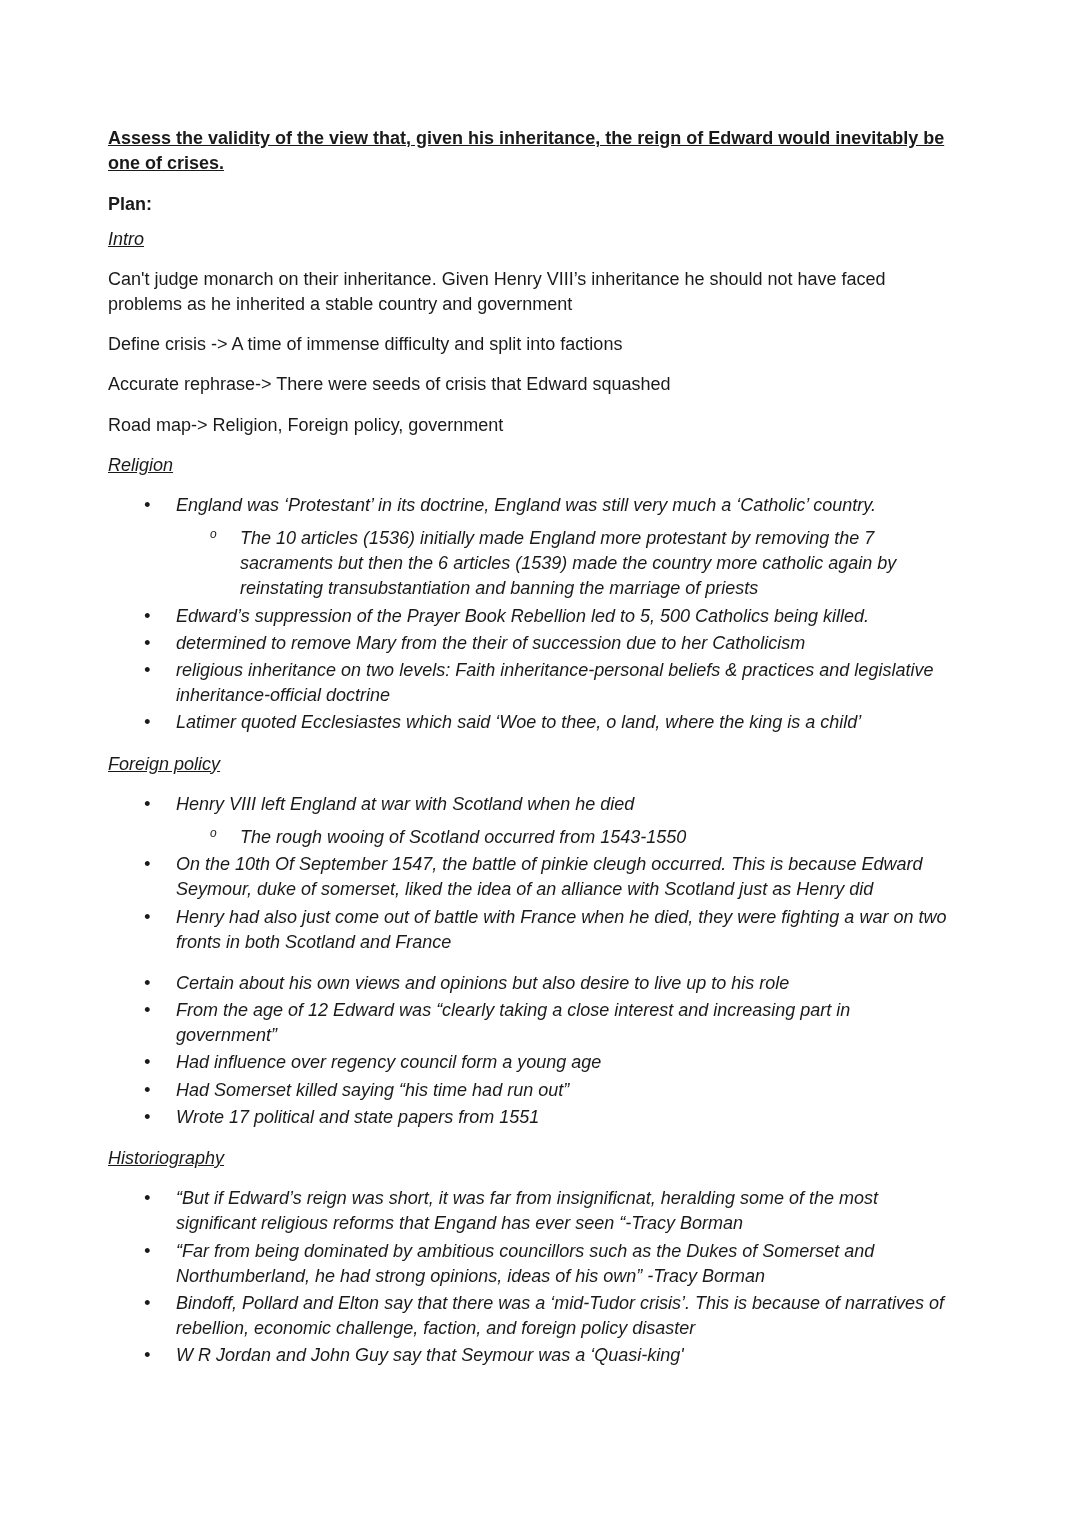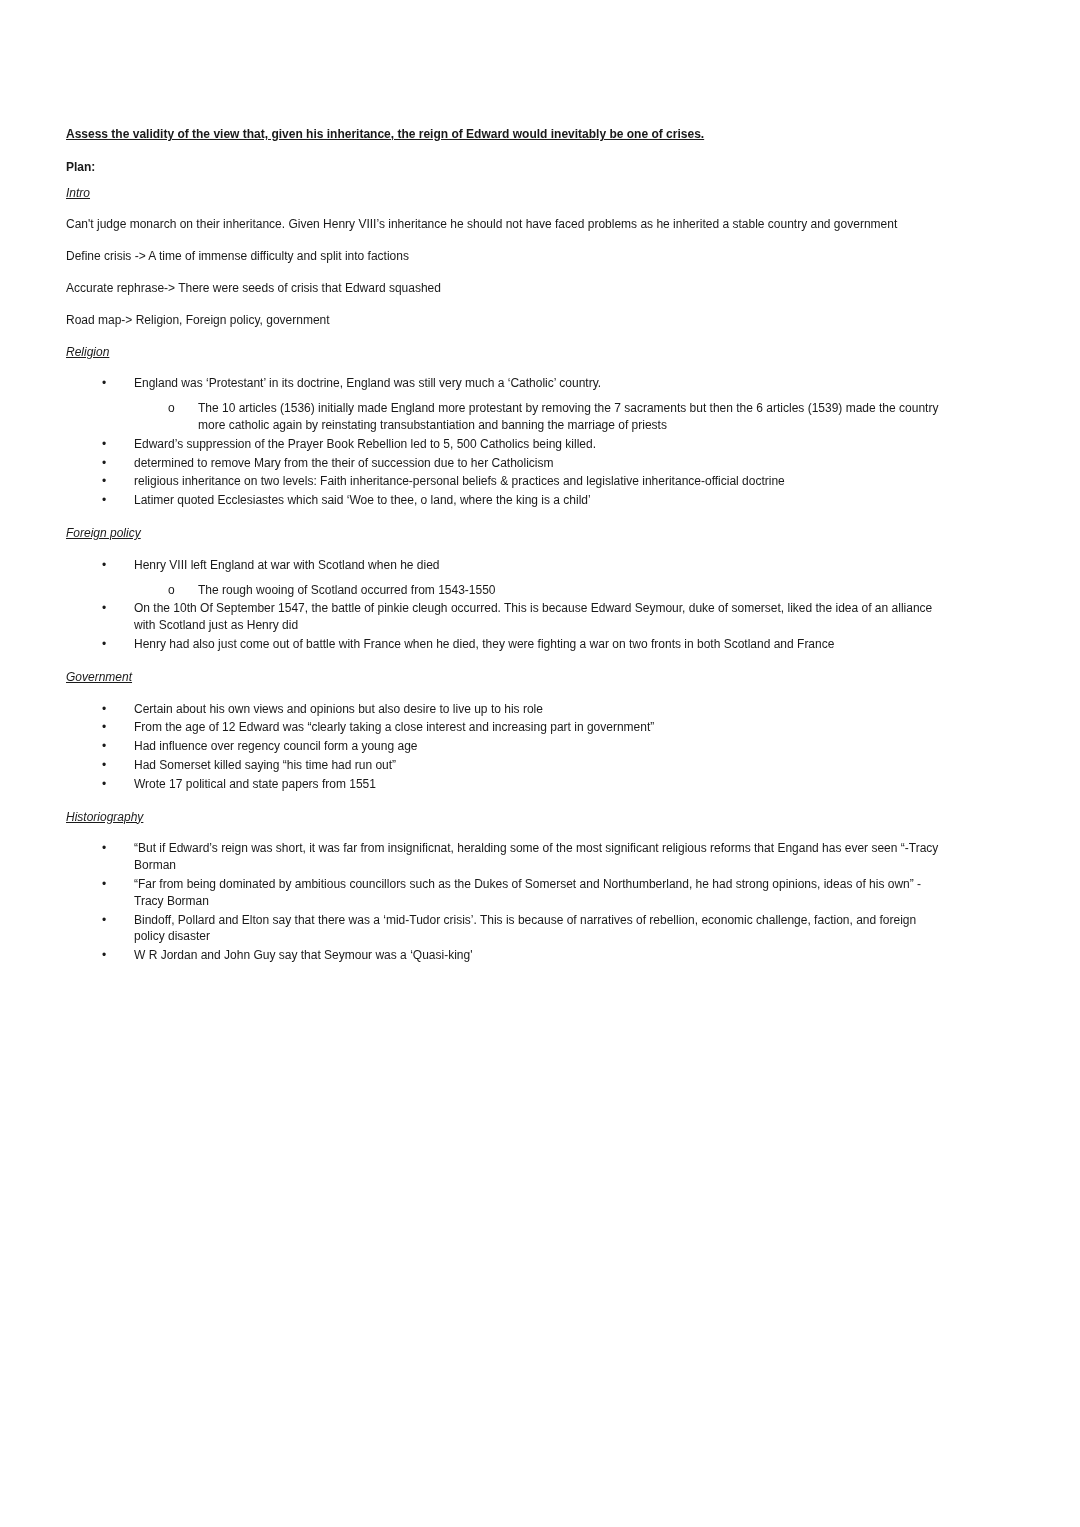--- a/index.html
+++ b/index.html
@@ -6,23 +6,23 @@
     margin: 0;
     padding: 0;
     background: #ffffff;
   }
   .page {
     position: relative;
     width: 1080px;
     height: 1525px;
     box-sizing: border-box;
     background: #ffffff;
-    padding: 126px 130px 0 66px;
+    padding: 126px 130px 0 108px;
     font-family: "Liberation Sans", sans-serif;
-    font-size: 12px;
+    font-size: 18px;
     line-height: 1.4;
     color: #1a1a1a;
     overflow: hidden;
   }
   .doc-title {
     font-weight: 700;
     text-decoration: underline;
     margin: 0 0 16px 0;
   }
   .plan-label {
@@ -34,20 +34,21 @@
     margin: 0 0 15px 0;
     font-style: italic;
   }
   .para {
     margin: 0 0 15px 0;
   }
   ul.bullets {
     list-style: none;
     margin: 0 0 16px 0;
     padding: 0;
+    font-style: italic;
   }
   ul.bullets > li {
     position: relative;
     padding-left: 68px;
     margin-bottom: 2px;
   }
   ul.bullets > li::before {
     content: "\2022";
     position: absolute;
     left: 36px;
@@ -94,21 +95,20 @@
         <li>Latimer quoted Ecclesiastes which said ‘Woe to thee, o land, where the king is a child’</li>
       </ul>
       <p class="heading">Foreign policy</p>
       <ul class="bullets">
         <li>Henry VIII left England at war with Scotland when he died<ul class="sub-bullets">
             <li>The rough wooing of Scotland occurred from 1543-1550</li>
           </ul></li>
         <li>On the 10th Of September 1547, the battle of pinkie cleugh occurred. This is because Edward Seymour, duke of somerset, liked the idea of an alliance with Scotland just as Henry did</li>
         <li>Henry had also just come out of battle with France when he died, they were fighting a war on two fronts in both Scotland and France</li>
       </ul>
-      <p class="heading">Government</p>
       <ul class="bullets">
         <li>Certain about his own views and opinions but also desire to live up to his role</li>
         <li>From the age of 12 Edward was “clearly taking a close interest and increasing part in government”</li>
         <li>Had influence over regency council form a young age</li>
         <li>Had Somerset killed saying “his time had run out”</li>
         <li>Wrote 17 political and state papers from 1551</li>
       </ul>
       <p class="heading">Historiography</p>
       <ul class="bullets">
         <li>“But if Edward’s reign was short, it was far from insignificnat, heralding some of the most significant religious reforms that Engand has ever seen “-Tracy Borman</li>

